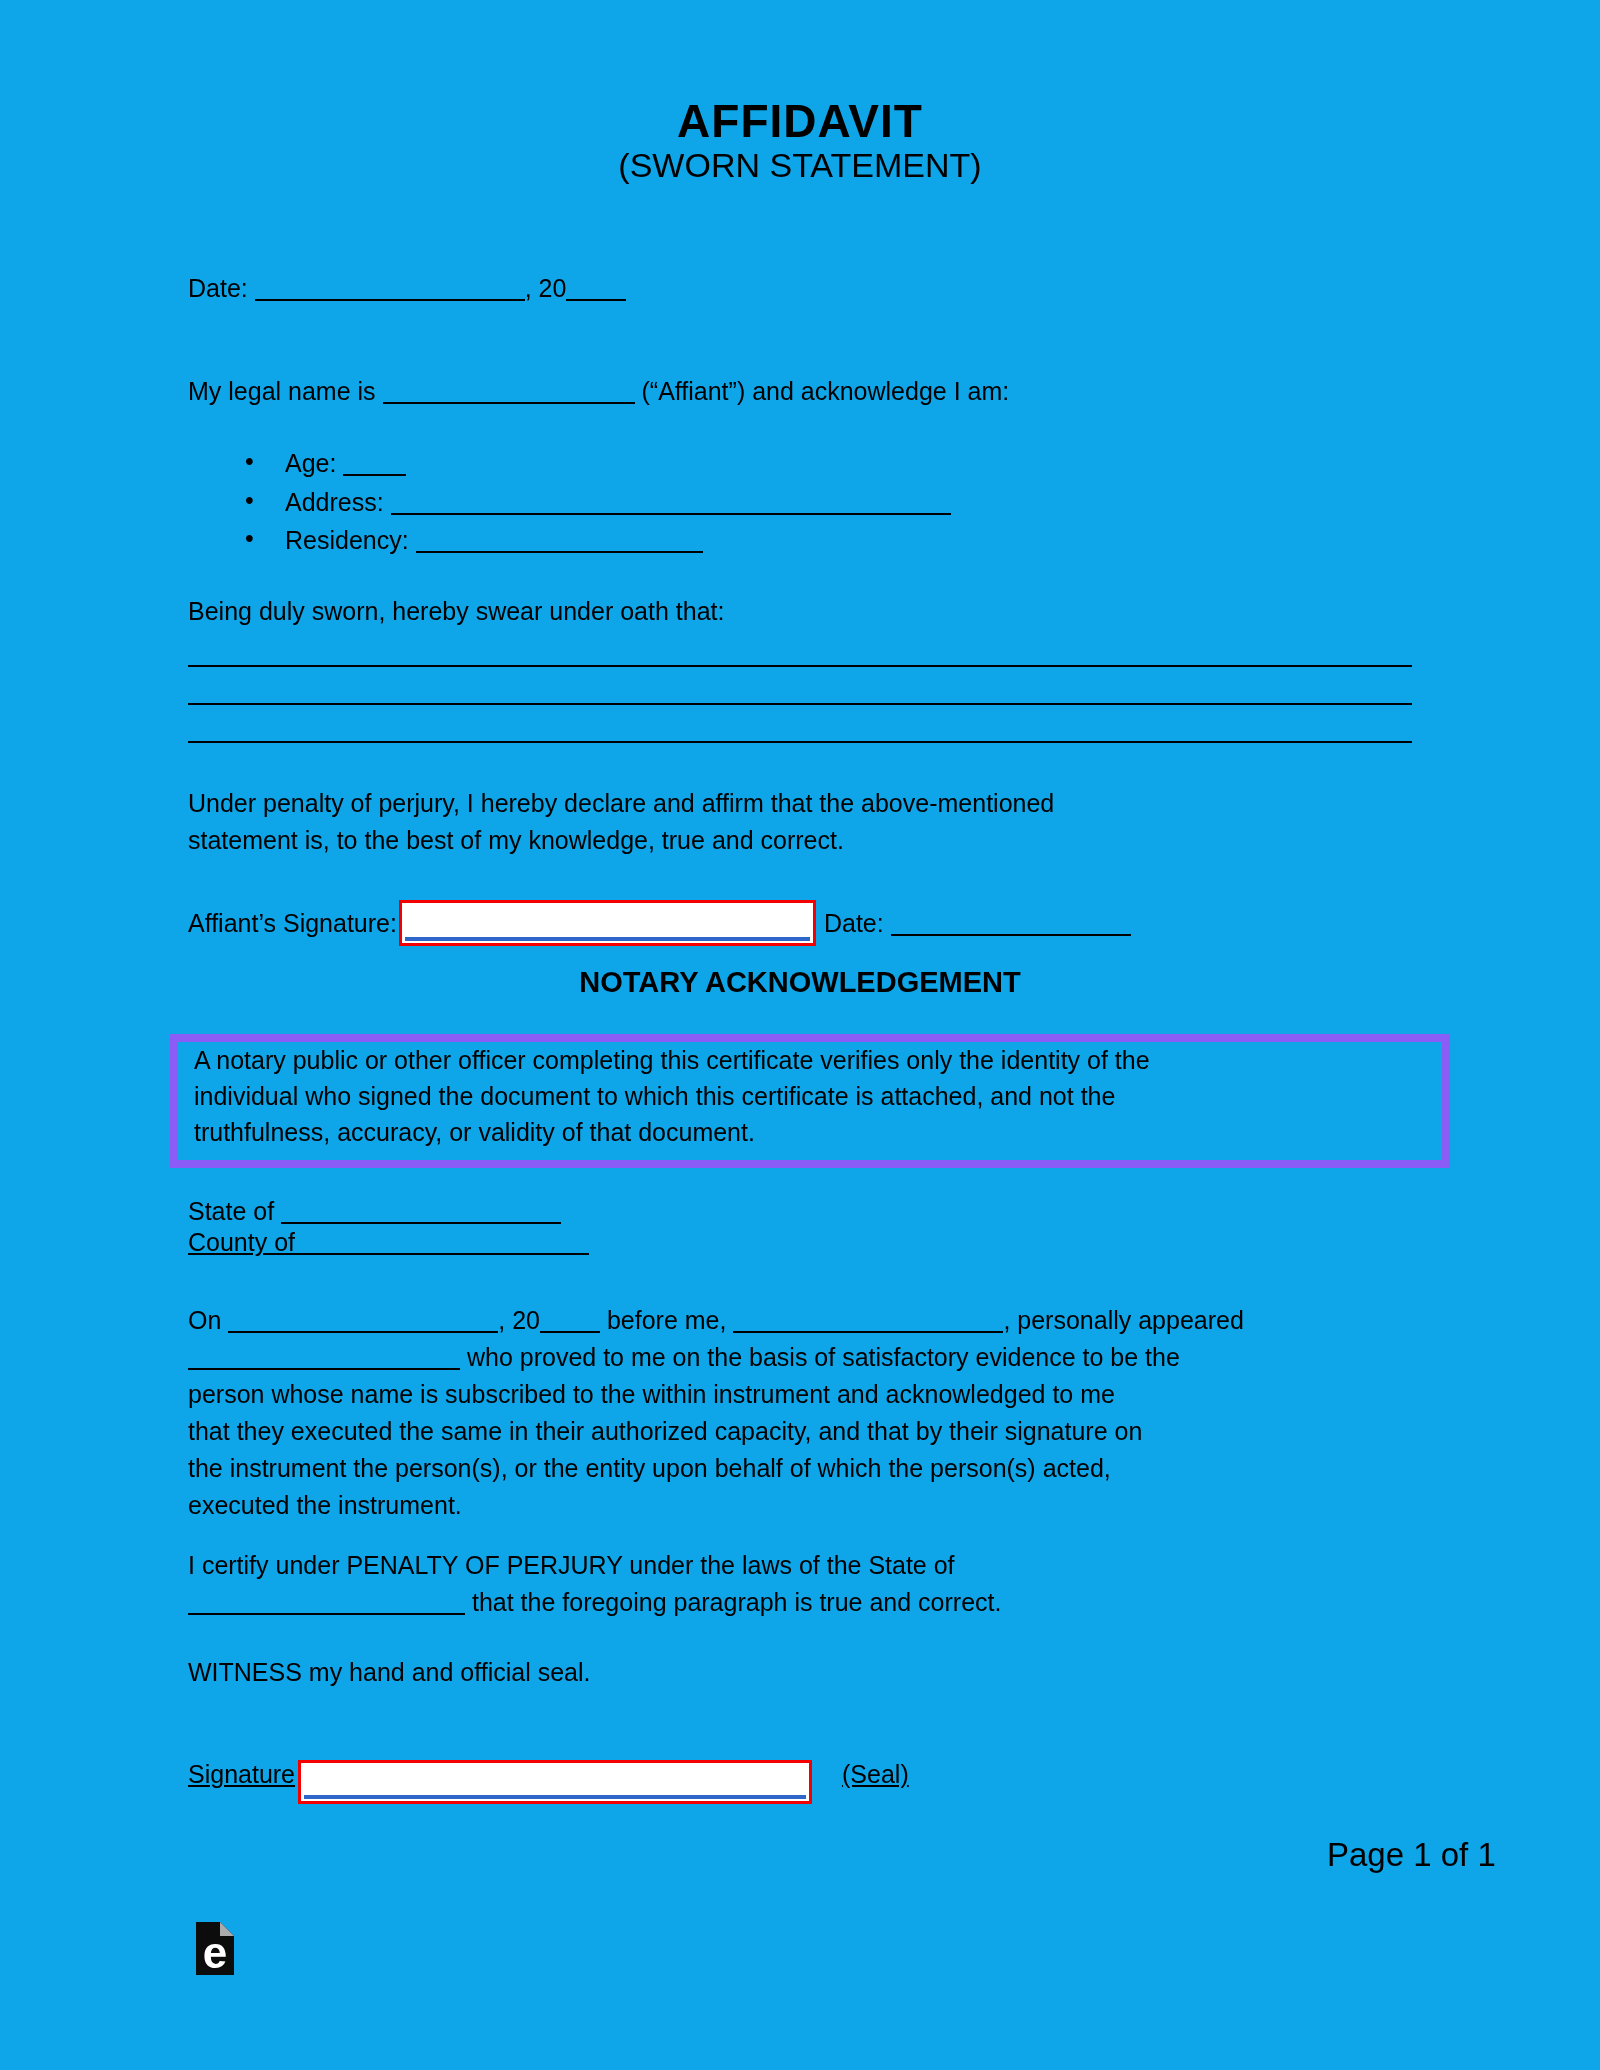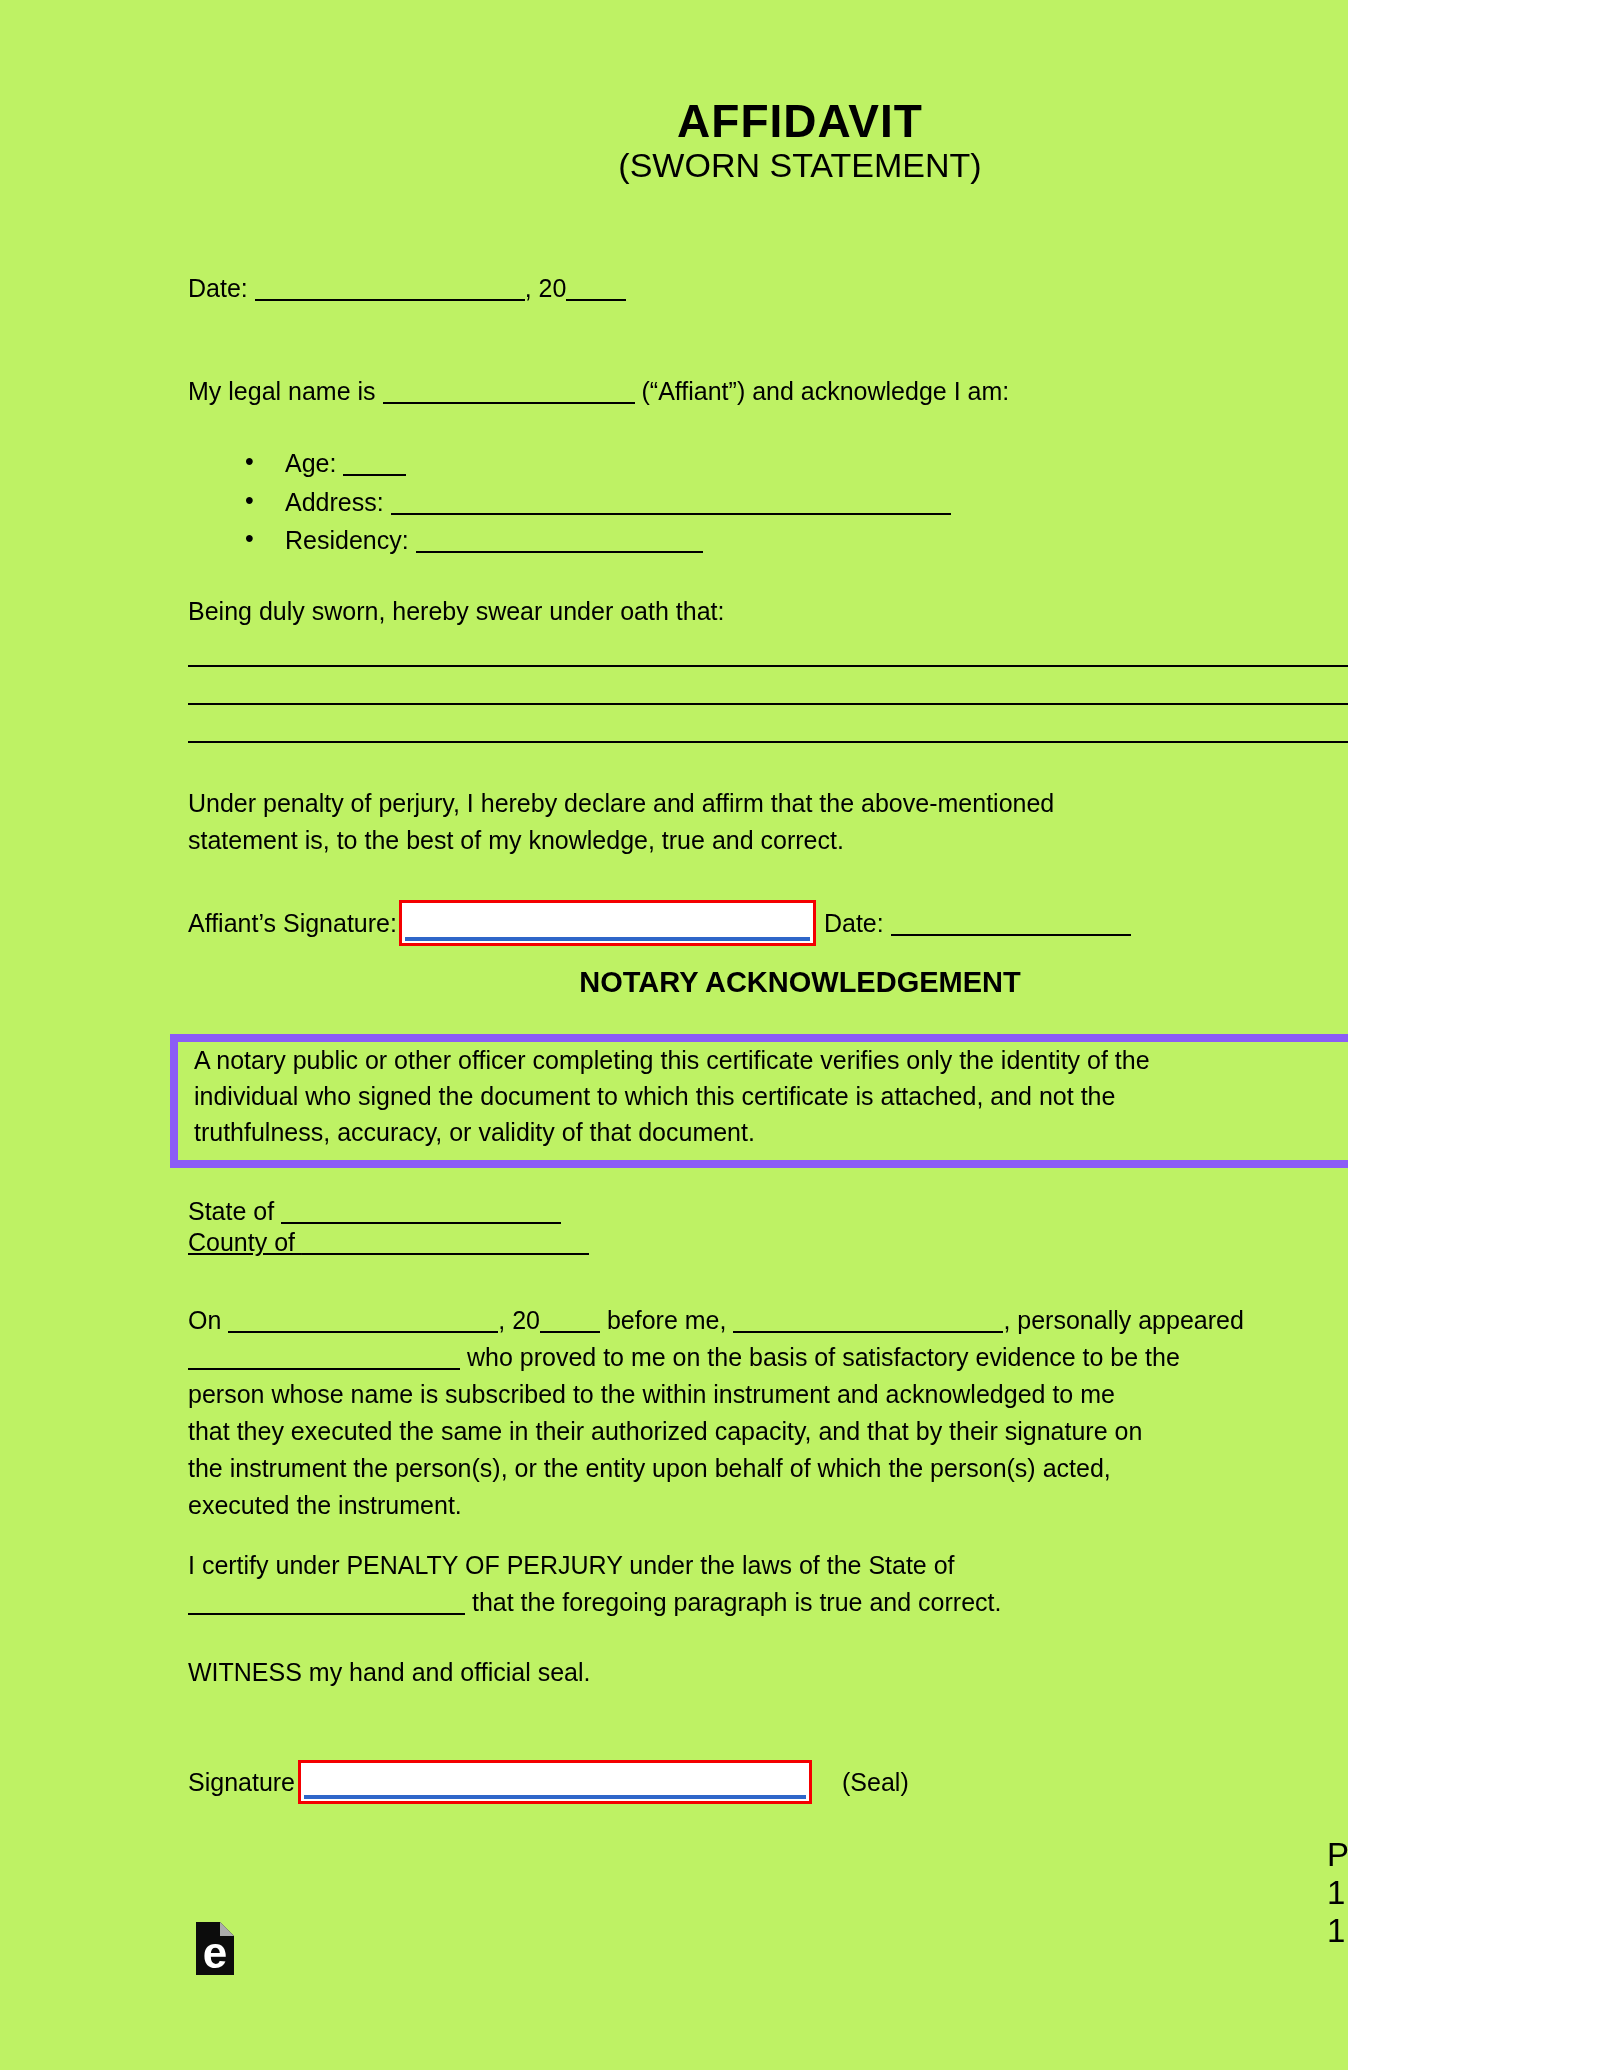--- a/index.html
+++ b/index.html
@@ -2,23 +2,23 @@
 <html style="--red: #f40000; --blue: #2e66c9;"><head>
 <meta charset="utf-8">
 <style>
   :root{
     --red:#f40000;
     --blue:#2e66c9;
   }
   html,body{margin:0;padding:0;background:#fff;}
   .page{
     position:relative;
-    width:1348px;
+    width:1600px;
     height:2070px;
-    background:#bef264;
+    background:#0ea5e9;
     color:#000;
     font-family:"Liberation Sans","DejaVu Sans",sans-serif;
     font-size:25px;
     overflow:hidden;
   }
   .row{position:absolute;left:188px;width:1224px;white-space:nowrap;}
   .centered{position:absolute;left:0;width:1600px;text-align:center;}
   .tline{height:37px;white-space:nowrap;}
   .blank{
     display:inline-block;
@@ -58,21 +58,21 @@
     top:1034px;left:170px;width:1232px;
     border:8px solid #8b5cf6;
     padding:4px 16px 6px 16px;
   }
   #notice-box .tline{height:36px;}
   #state-line{top:1197px;}
   #county-line{top:1228px;text-decoration:underline;}
   #ack-para{top:1306px;}
   #certify-para{top:1551px;}
   #witness-line{top:1658px;}
-  #notary-sig-row{top:1760px;display:flex;align-items:center;height:44px;}
+  #notary-sig-row{top:1760px;display:flex;align-items:flex-start;height:44px;text-decoration:underline;}
   #notary-sig-box{width:508px;height:38px;margin-left:3px;}
   #seal-label{margin-left:30px;}
   #footer-logo{position:absolute;left:196px;top:1922px;}
   #page-label{position:absolute;left:1327px;top:1836px;font-size:33px;}
 </style>
 </head>
 <body>
 
 <div class="page">
 

